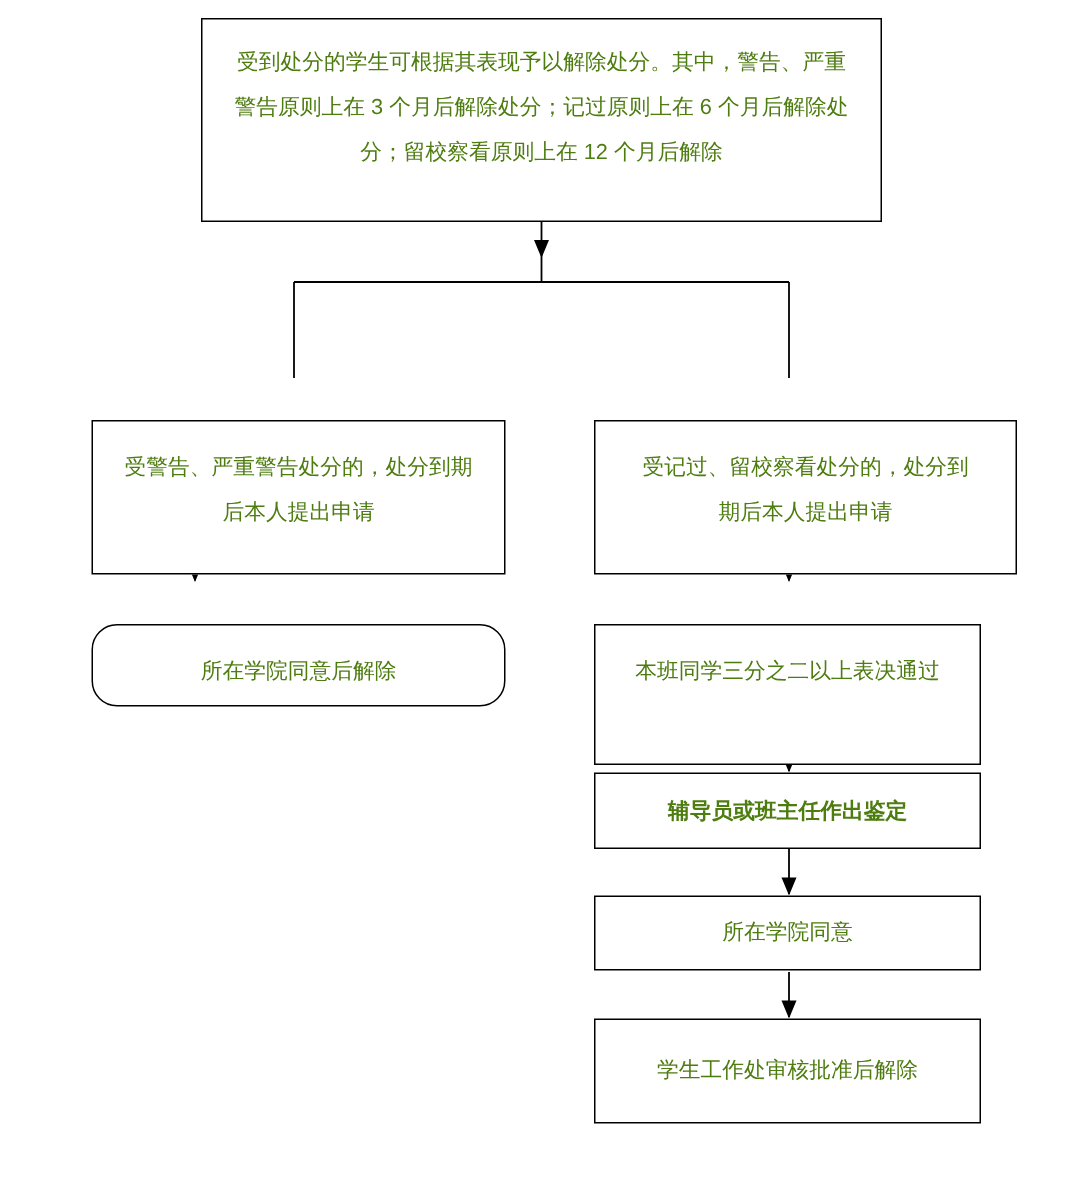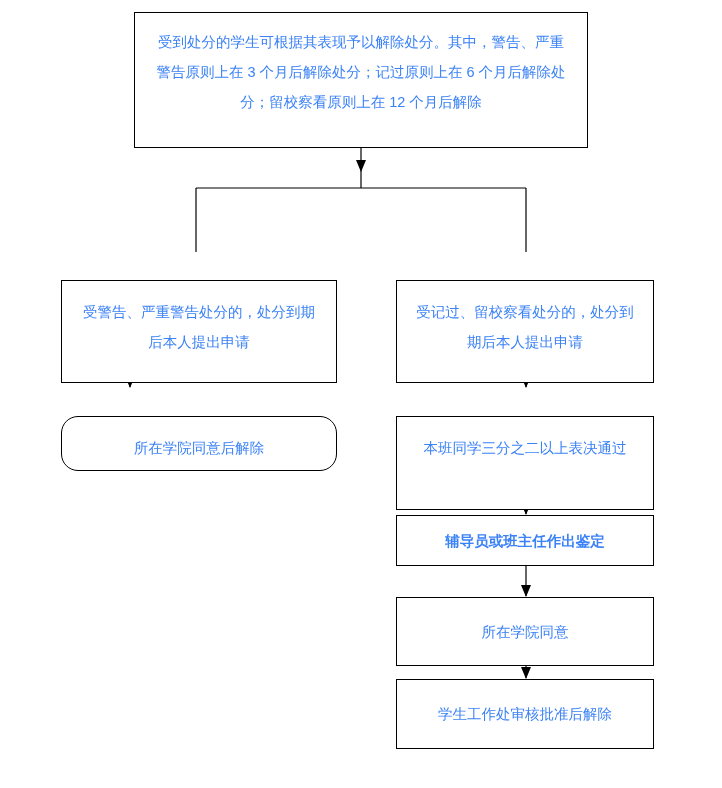--- a/index.html
+++ b/index.html
@@ -19,21 +19,21 @@
   }
   .node {
     position: absolute;
     box-sizing: border-box;
     border: 1px solid #000000;
     background: #ffffff;
     display: flex;
     align-items: center;
     justify-content: center;
     text-align: center;
-    color: #3b82f6;
+    color: #4d7c0f;
     font-size: 14.5px;
     line-height: 30px;
     padding: 4px 10px;
   }
   .node .txt {
     display: block;
     width: 100%;
     white-space: pre-line;
   }
   .node.top {
@@ -90,38 +90,38 @@
     <span class="txt">受到处分的学生可根据其表现予以解除处分。其中，警告、严重
 警告原则上在 3 个月后解除处分；记过原则上在 6 个月后解除处
 分；留校察看原则上在 12 个月后解除</span>
   </div>
 
   <div class="node top" style="left:61px; top:252px; width:276px; height:103px;">
     <span class="txt">受警告、严重警告处分的，处分到期
 后本人提出申请</span>
   </div>
 
-  <div class="node top" style="left:396px; top:252px; width:258px; height:103px;">
+  <div class="node top" style="left:396px; top:252px; width:282px; height:103px;">
     <span class="txt">受记过、留校察看处分的，处分到
 期后本人提出申请</span>
   </div>
 
   <div class="node top" style="left:61px; top:388px; width:276px; height:55px;border-radius:17px;">
     <span class="txt">所在学院同意后解除</span>
   </div>
 
   <div class="node top" style="left:396px; top:388px; width:258px; height:94px;">
     <span class="txt">本班同学三分之二以上表决通过</span>
   </div>
 
   <div class="node" style="left:396px; top:515px; width:258px; height:51px;font-weight:bold;">
     <span class="txt">辅导员或班主任作出鉴定</span>
   </div>
 
-  <div class="node" style="left:396px; top:597px; width:258px; height:69px;">
+  <div class="node" style="left:396px; top:597px; width:258px; height:50px;">
     <span class="txt">所在学院同意</span>
   </div>
 
   <div class="node" style="left:396px; top:679px; width:258px; height:70px;">
     <span class="txt">学生工作处审核批准后解除</span>
   </div>
 
 </div>
 
 </body></html>

